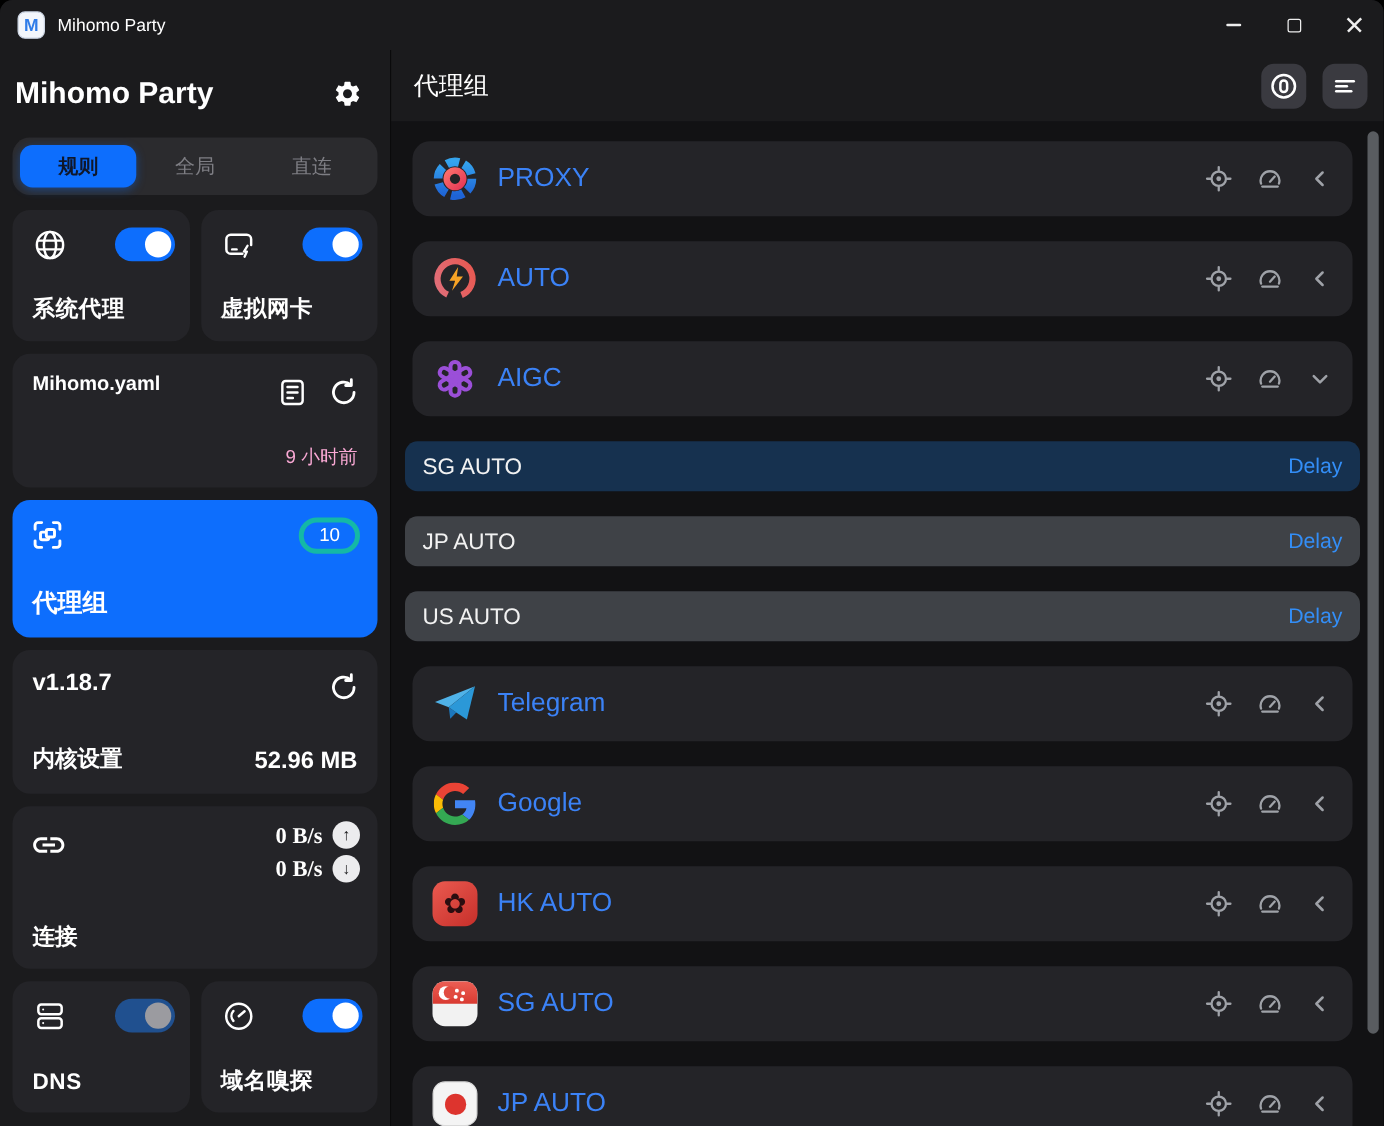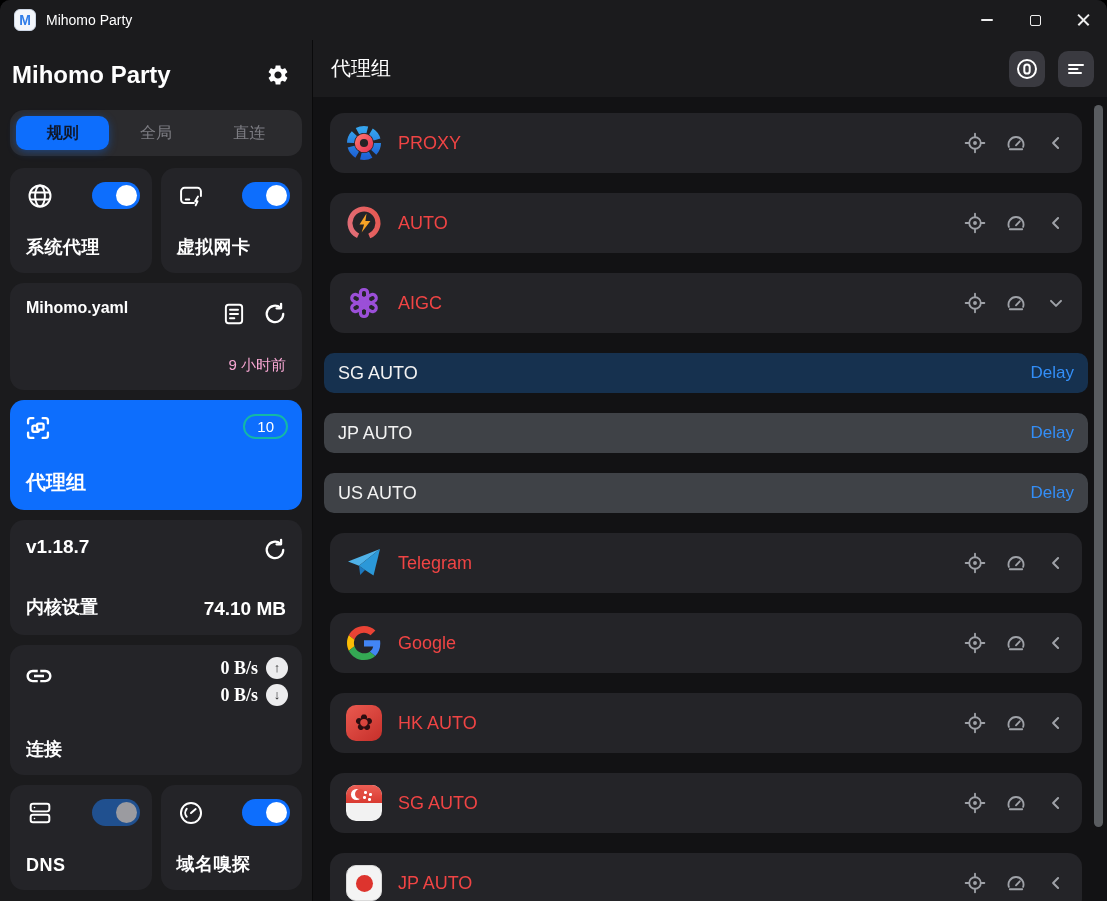--- a/index.html
+++ b/index.html
@@ -56,21 +56,21 @@
   .toggle.dns-toggle{background:#20508f;}
   .toggle.dns-toggle .knob{background:#9b9ba0;}
 
   .profile-card{height:107px;position:relative;padding:16px;margin-bottom:10px;}
   .profile-name{font-size:16px;font-weight:700;}
   .profile-icons{position:absolute;top:17px;right:14px;display:flex;gap:14px;color:#ececee;}
   .picon{width:27px;height:27px;display:flex;align-items:center;justify-content:center;cursor:pointer;}
   .profile-updated{position:absolute;right:16px;bottom:15px;font-size:15px;color:#f9a8d4;}
 
   .proxies-card{height:110px;position:relative;padding:16px;margin-bottom:10px;background:var(--accent);border-radius:14px;cursor:pointer;}
-  .proxies-badge{position:absolute;top:14px;right:14px;border:2px solid #14b8a6;border-radius:999px;padding:2px 12px;font-size:15px;color:#fff;}
+  .proxies-badge{position:absolute;top:14px;right:14px;border:4px solid #14b8a6;border-radius:999px;padding:2px 12px;font-size:15px;color:#fff;}
   .proxies-label{position:absolute;left:16px;bottom:14px;font-size:20px;font-weight:700;}
 
   .core-card{height:115px;position:relative;padding:16px;margin-bottom:10px;}
   .core-version{font-size:19px;font-weight:700;}
   .core-refresh{position:absolute;top:16px;right:14px;width:27px;height:27px;color:#ececee;cursor:pointer;display:flex;align-items:center;justify-content:center;}
   .core-label{position:absolute;left:16px;bottom:16px;font-size:18px;font-weight:700;}
   .core-mem{position:absolute;right:16px;bottom:15px;font-size:19px;font-weight:700;}
 
   .conn-card{height:130px;position:relative;padding:16px;margin-bottom:10px;}
   .conn-link{position:absolute;left:14px;top:16px;color:#fff;}
@@ -81,21 +81,21 @@
 
   
   .main-header{height:57px;flex:0 0 57px;background:var(--titlebar);display:flex;align-items:center;justify-content:space-between;padding:0 13px 0 18px;}
   .main-title{font-size:20px;color:#fff;}
   .header-btns{display:flex;gap:13px;}
   .hbtn{width:36px;height:36px;border-radius:10px;background:#3a3a40;display:flex;align-items:center;justify-content:center;color:#fff;cursor:pointer;}
 
   .list{flex:1;position:relative;overflow:hidden;padding:16px 25px 0 17px;}
   .grow{height:60px;background:var(--row);border-radius:14px;display:flex;align-items:center;padding:0 16px 0 16px;margin-bottom:20px;cursor:pointer;}
   .gicon{width:36px;height:36px;flex:0 0 36px;margin-right:16px;display:flex;align-items:center;justify-content:center;}
-  .gname{font-size:18px;font-weight:500;color:#ef4444;}
+  .gname{font-size:21px;font-weight:500;color:#3b82f6;}
   .gactions{margin-left:auto;display:flex;align-items:center;gap:19px;color:var(--muted);}
   .act{display:flex;align-items:center;justify-content:center;cursor:pointer;}
 
   .nrow{height:40px;background:var(--nrow);border-radius:10px;display:flex;align-items:center;padding:0 14px;margin:0 -6px 20px -6px;cursor:pointer;}
   .nrow.selected{background:var(--nrow-sel);}
   .nname{font-size:18px;font-weight:500;color:#f2f2f2;}
   .ndelay{margin-left:auto;font-size:17px;color:#338ef7;}
 
   .scrollbar-thumb{position:absolute;right:4px;top:8px;width:9px;height:722px;border-radius:5px;background:#595c60;}
 
@@ -217,21 +217,21 @@
 
       <div class="card core-card">
         <div class="core-version">v1.18.7</div>
         <span class="core-refresh">
           <svg width="26" height="26" viewBox="0 0 24 24" fill="none" stroke="#fff" stroke-width="2.1" stroke-linecap="round">
               <path d="M19.6 12a7.6 7.6 0 1 1-2.5-5.7"></path>
               <polyline points="17.6,2.6 17.6,6.8 13.4,6.8" stroke-linejoin="round"></polyline>
             </svg>
         </span>
         <div class="core-label">内核设置</div>
-        <div class="core-mem">74.10 MB</div>
+        <div class="core-mem">52.96 MB</div>
       </div>
 
       <div class="card conn-card">
         <span class="conn-link">
           <svg width="30" height="30" viewBox="0 0 24 24" fill="#fff">
               <path d="M3.9 12c0-1.71 1.39-3.1 3.1-3.1h4V7H7c-2.76 0-5 2.24-5 5s2.24 5 5 5h4v-1.9H7c-1.71 0-3.1-1.39-3.1-3.1zM8 13h8v-2H8v2zm9-6h-4v1.9h4c1.71 0 3.1 1.39 3.1 3.1s-1.39 3.1-3.1 3.1h-4V17h4c2.76 0 5-2.24 5-5s-2.24-5-5-5z"></path>
             </svg>
         </span>
         <div class="conn-speeds">
           <div class="speed-line">

